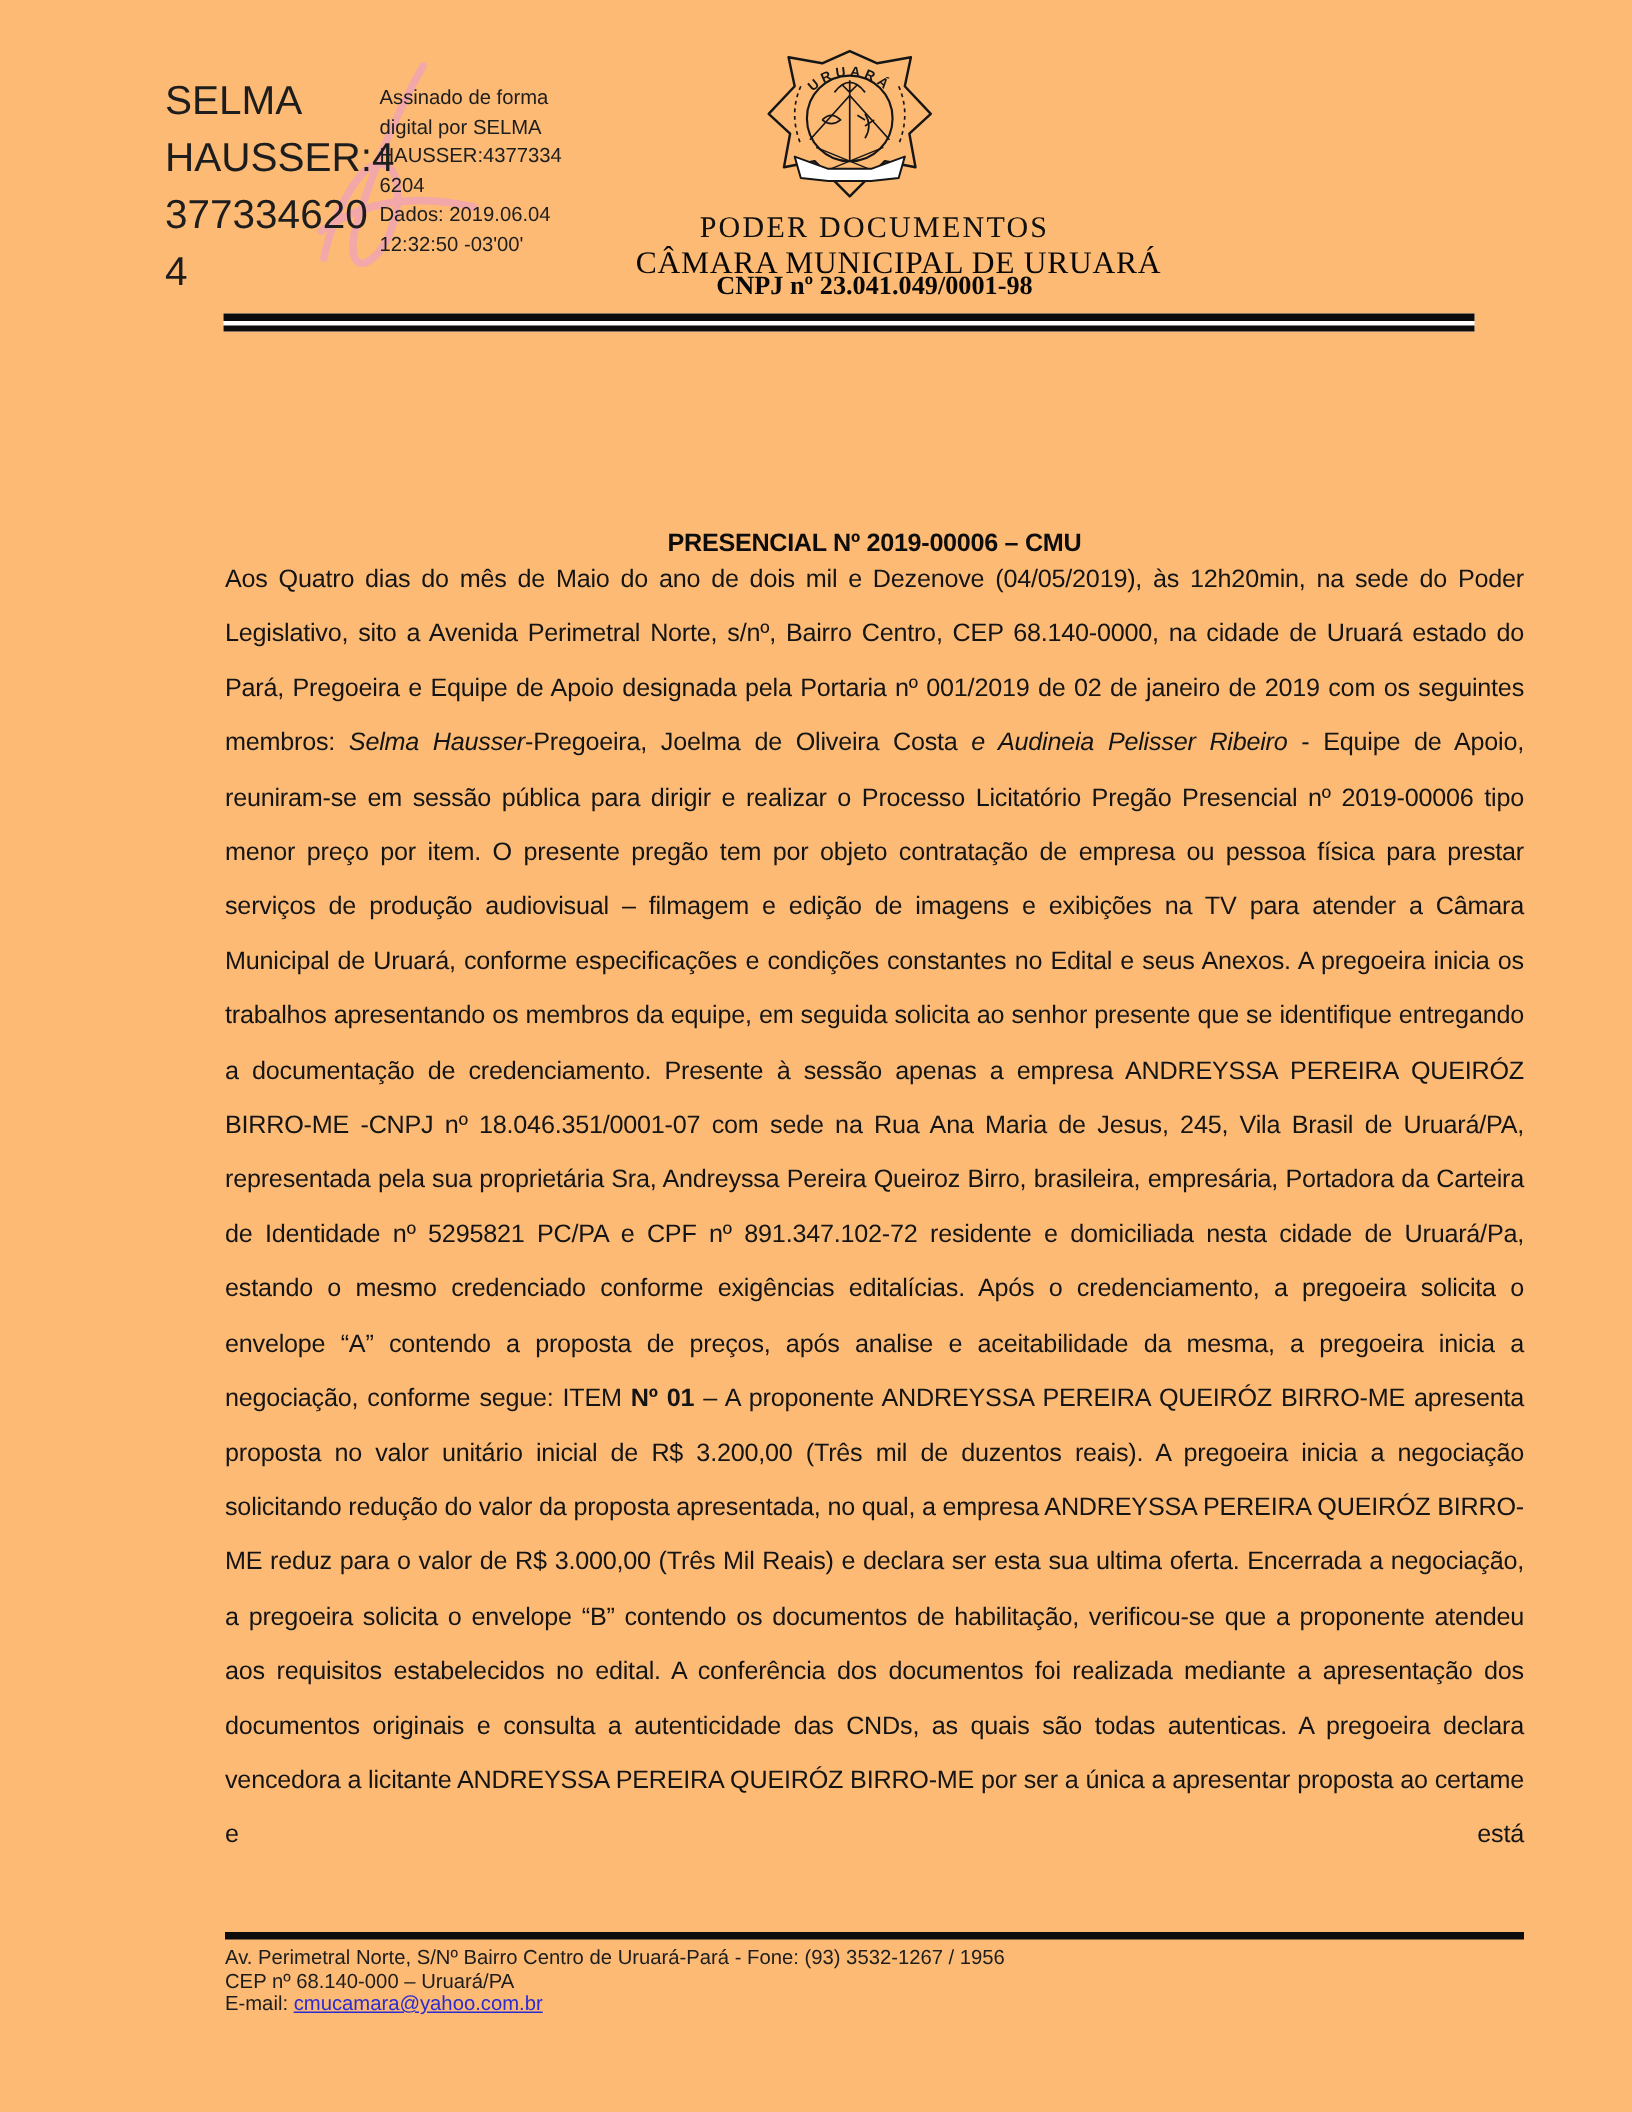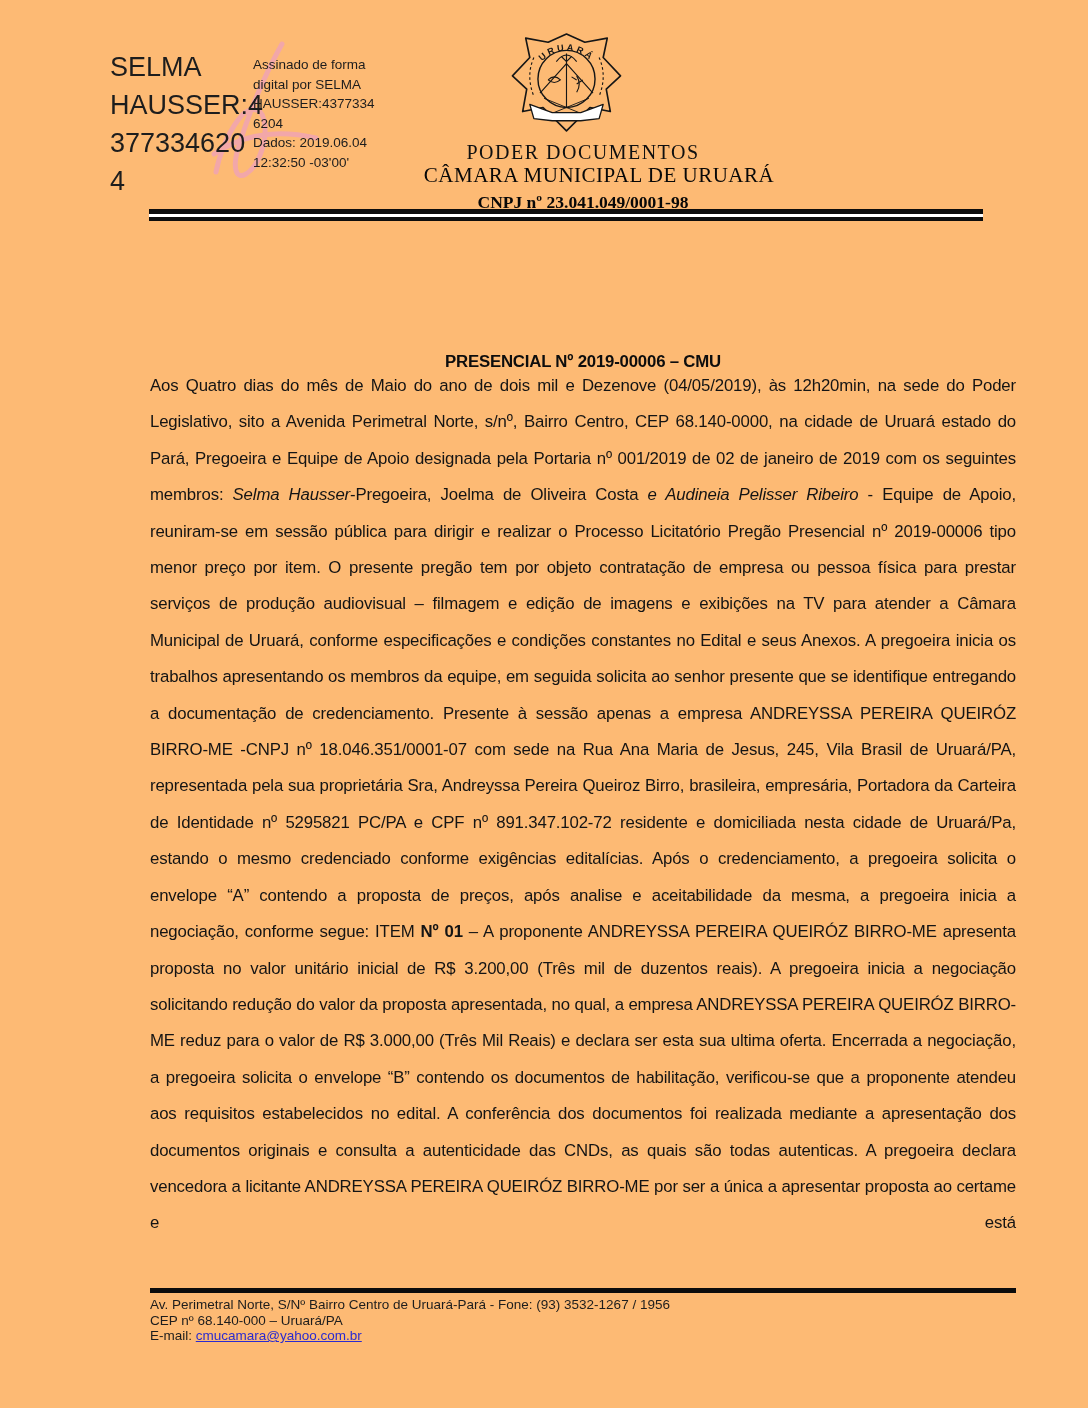--- a/index.html
+++ b/index.html
@@ -32,21 +32,21 @@
     position:absolute; left:150px; top:141px; width:866px;
     text-align:center; font-family:"Liberation Serif", serif;
     font-size:20px; letter-spacing:1.5px; color:#101010;
   }
   .org-line2 {
     position:absolute; left:166px; top:163px; width:866px;
     text-align:center; font-family:"Liberation Serif", serif;
     font-size:21px; font-weight:normal; letter-spacing:0.5px; color:#080808;
   }
   .org-cnpj {
-    position:absolute; left:150px; top:192px; width:866px;
+    position:absolute; left:150px; top:180px; width:866px;
     text-align:center; font-family:"Liberation Serif", serif;
     font-size:17.5px; font-weight:bold; color:#080808;
   }
   .header-rule {
     position:absolute; left:149px; top:209px; width:834px; height:3px;
     border-top:5px solid #0c0c0c; border-bottom:4px solid #0c0c0c;
     background:#fff;
   }
 
   

